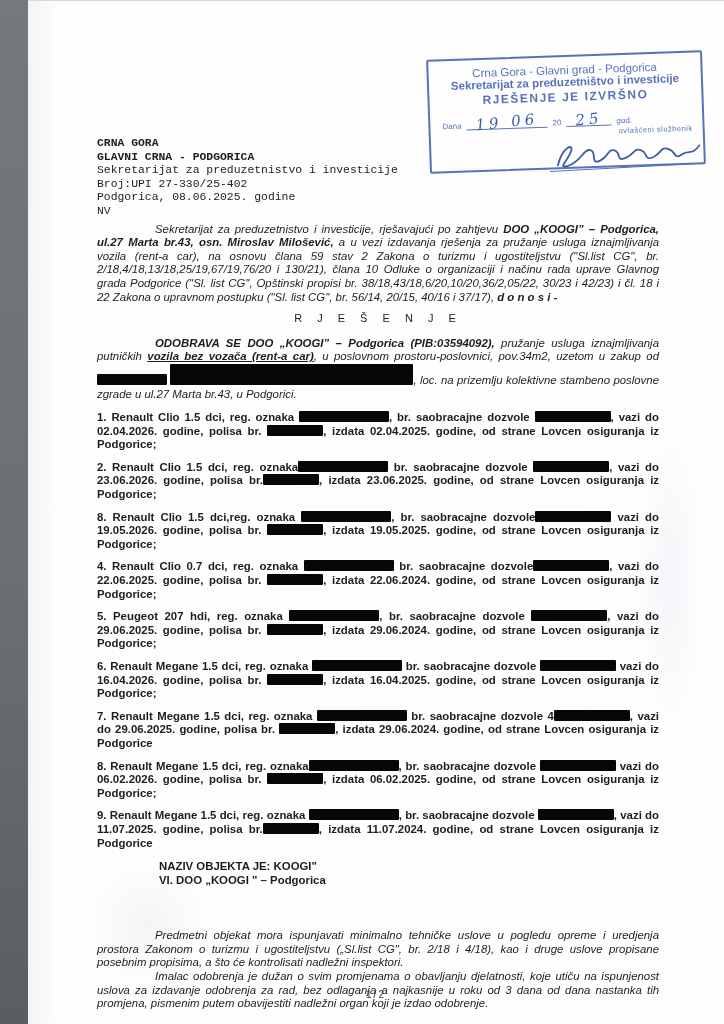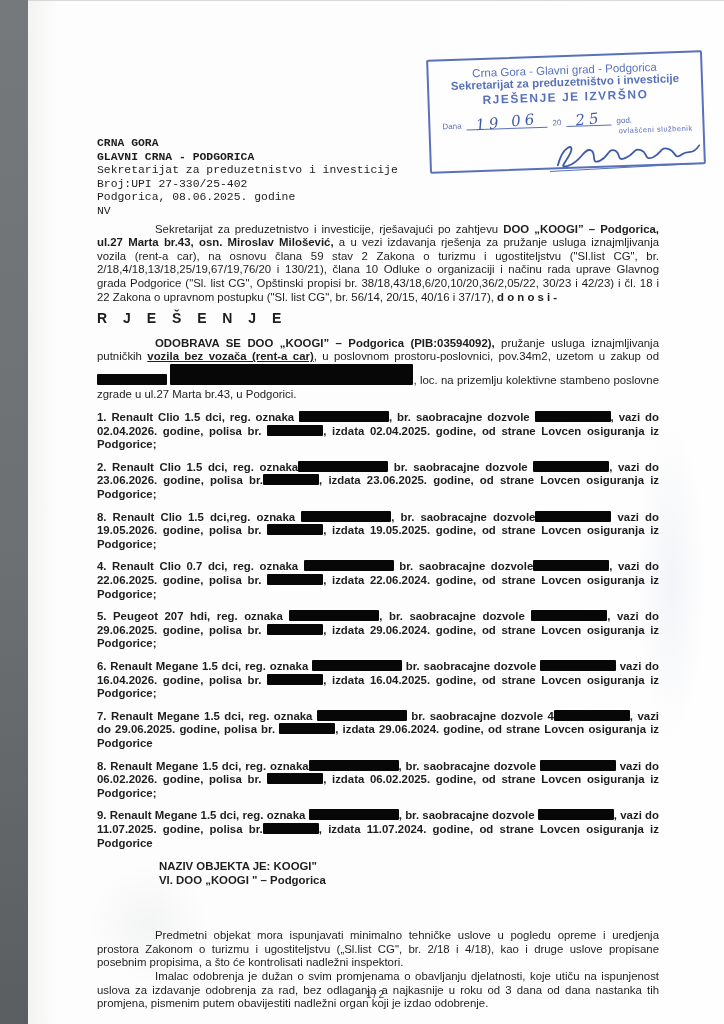--- a/index.html
+++ b/index.html
@@ -45,26 +45,26 @@
   .stamp-sig svg{display:block;}
 
   
   .doc{
     position:absolute;left:69px;top:136px;width:562px;
     font-size:11.4px;line-height:13.6px;
   }
   .hdr div{white-space:nowrap;font-family:Liberation Mono, monospace;}
   .hdr .b{font-weight:bold;}
   .para{margin:0;text-align:justify;}
-  .indent{text-indent:58px;}
+  .indent{text-indent:58px;font-style:italic;}
   .b{font-weight:bold;}
   .u{text-decoration:underline;}
   .intro{margin-top:4px;margin-bottom:8px;}
   .title{
-    font-size:14px;font-weight:bold;letter-spacing:6px;
+    text-align:center;font-size:11px;font-weight:normal;letter-spacing:6px;
     margin:4px 0 11px 0;
   }
   .odobrava{margin-bottom:10px;}
   .predmet{margin-bottom:11px;font-weight:bold;}
   .vlist p.vitem{margin:0 0 9px 0;text-align:justify;font-weight:bold;}
   .redact{
     display:inline-block;background:#070707;height:11px;
     vertical-align:-1px;border-radius:1px;
   }
   .naziv{margin:8px 0 0 62px;font-weight:bold;line-height:14px;}

